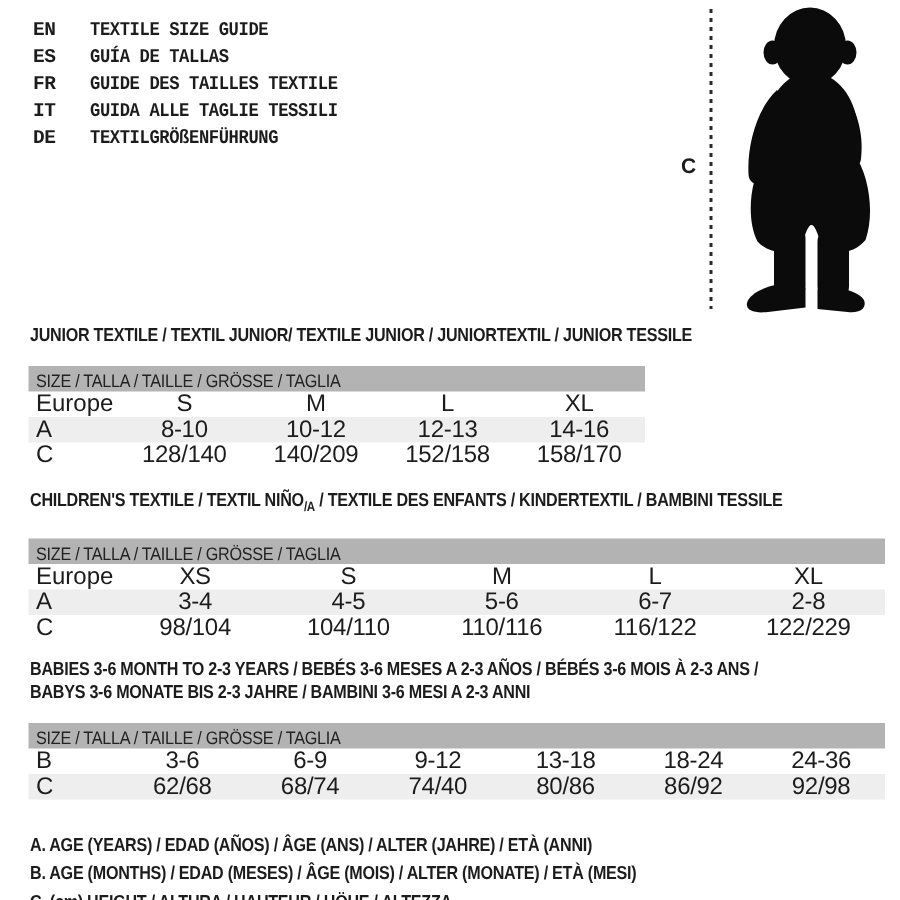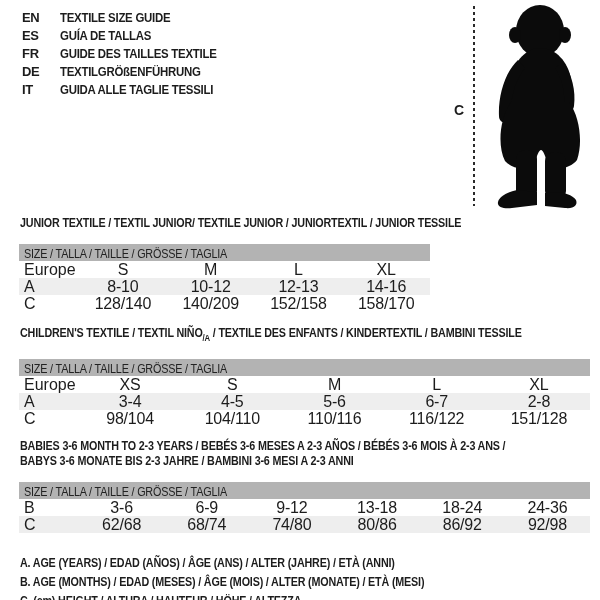--- a/index.html
+++ b/index.html
@@ -4,21 +4,21 @@
 <style>
   * { box-sizing: border-box; margin: 0; padding: 0; }
   html, body { background: #ffffff; }
   body { font-family: "Liberation Sans", sans-serif; color: #1c1c1c; }
   .page { position: relative; width: 600px; height: 600px; background: #fff; overflow: hidden; }
 
   
   .top-section { position: relative; height: 212px; }
 
   .lang-list { position: absolute; left: 22px; top: 10px; }
-  .lang-row { display: flex; height: 18px; align-items: flex-start; }
+  .lang-row { display: flex; height: 18px; align-items: center; font-family: Liberation Mono, monospace; }
   .lang-code { width: 38px; font-weight: 700; font-size: 13px; letter-spacing: -0.3px; }
   .lang-label { font-weight: 700; font-size: 13px; letter-spacing: -0.3px;
                 display: inline-block; transform: scaleX(0.88); transform-origin: 0 50%; white-space: nowrap; }
 
   .figure { position: absolute; left: 446px; top: 0; width: 154px; height: 212px; }
   .measure-label { position: absolute; left: 8px; top: 102px; font-weight: 700; font-size: 14px; }
   .measure-line { position: absolute; left: 27px; top: 6px; width: 2px; height: 200px;
                   background: repeating-linear-gradient(to bottom, #2a2a2a 0 3px, transparent 3px 6px); }
   .silhouette { position: absolute; left: 38px; top: 2px; }
 
@@ -65,26 +65,26 @@
       </div>
       <div class="lang-row">
         <span class="lang-code">ES</span>
         <span class="lang-label">GUÍA DE TALLAS</span>
       </div>
       <div class="lang-row">
         <span class="lang-code">FR</span>
         <span class="lang-label">GUIDE DES TAILLES TEXTILE</span>
       </div>
       <div class="lang-row">
+        <span class="lang-code">IT</span>
+        <span class="lang-label">GUIDA ALLE TAGLIE TESSILI</span>
+      </div>
+      <div class="lang-row">
         <span class="lang-code">DE</span>
         <span class="lang-label">TEXTILGRÖßENFÜHRUNG</span>
-      </div>
-      <div class="lang-row">
-        <span class="lang-code">IT</span>
-        <span class="lang-label">GUIDA ALLE TAGLIE TESSILI</span>
       </div>
     </div>
 
     <div class="figure">
       <span class="measure-label">C</span>
       <div class="measure-line"></div>
       <svg class="silhouette" width="114" height="208" viewBox="0 0 114 208" xmlns="http://www.w3.org/2000/svg">
         <g fill="#0b0b0b">
 
           <ellipse cx="56" cy="29" rx="24" ry="26"></ellipse>
@@ -161,21 +161,21 @@
       <span class="cell">5-6</span>
       <span class="cell">6-7</span>
       <span class="cell">2-8</span>
     </div>
     <div class="t-row cols-5">
       <span class="row-label">C</span>
       <span class="cell">98/104</span>
       <span class="cell">104/110</span>
       <span class="cell">110/116</span>
       <span class="cell">116/122</span>
-      <span class="cell">151/128</span>
+      <span class="cell">122/229</span>
     </div>
   </div>
 
   <div class="tbl-title t3-title">
     <div>BABIES 3-6 MONTH TO 2-3 YEARS / BEBÉS 3-6 MESES A 2-3 AÑOS / BÉBÉS 3-6 MOIS À 2-3 ANS /</div>
     <div>BABYS 3-6 MONATE BIS 2-3 JAHRE / BAMBINI 3-6 MESI A 2-3 ANNI</div>
   </div>
 
   <div class="size-table w-wide">
     <div class="size-bar">
@@ -187,21 +187,21 @@
       <span class="cell">6-9</span>
       <span class="cell">9-12</span>
       <span class="cell">13-18</span>
       <span class="cell">18-24</span>
       <span class="cell">24-36</span>
     </div>
     <div class="t-row cols-6 shaded">
       <span class="row-label">C</span>
       <span class="cell">62/68</span>
       <span class="cell">68/74</span>
-      <span class="cell">74/80</span>
+      <span class="cell">74/40</span>
       <span class="cell">80/86</span>
       <span class="cell">86/92</span>
       <span class="cell">92/98</span>
     </div>
   </div>
 
   <div class="footnotes">
     <div class="footnote">A. AGE (YEARS) / EDAD (AÑOS) / ÂGE (ANS) / ALTER (JAHRE) / ETÀ (ANNI)</div>
     <div class="footnote">B. AGE (MONTHS) / EDAD (MESES) / ÂGE (MOIS) / ALTER (MONATE) / ETÀ (MESI)</div>
     <div class="footnote">C. (cm) HEIGHT / ALTURA / HAUTEUR / HÖHE / ALTEZZA</div>

